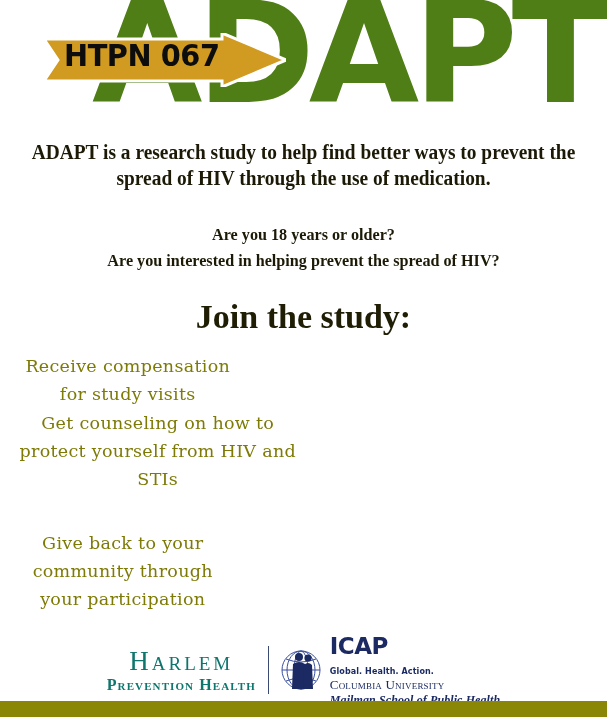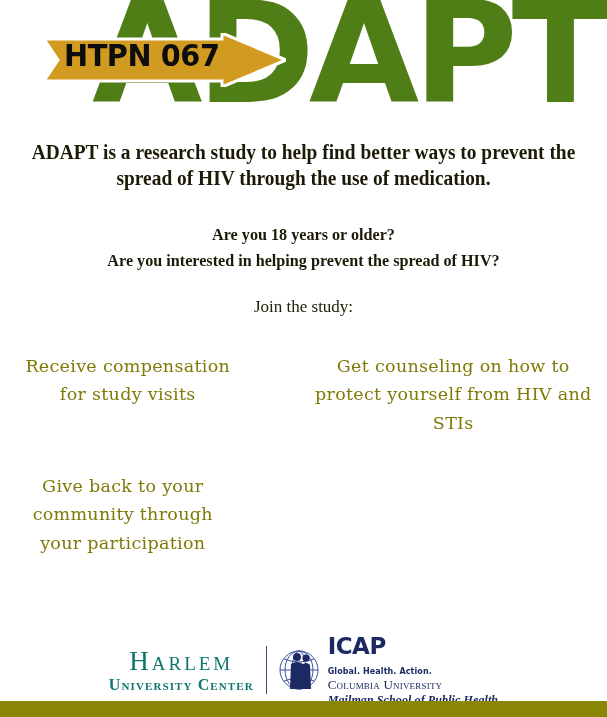--- a/index.html
+++ b/index.html
@@ -97,36 +97,37 @@
   }
 
   
   .join-title {
     position: absolute;
     left: 22px;
     top: 298px;
     width: 563px;
     text-align: center;
     font-family: "Liberation Serif", serif;
-    font-weight: normal;
-    font-size: 17px;
+    font-weight: bold;
+    font-size: 34px;
     line-height: 1.1;
     color: #201d05;
   }
 
   
   .benefits {
     position: absolute;
     left: 8px;
     top: 352px;
     width: 591px;
   }
   .benefit-row {
     display: flex;
     width: 100%;
+    flex-direction: column;
   }
   .benefit {
     width: 50%;
     box-sizing: border-box;
     font-family: "DejaVu Serif", serif;
     font-size: 17.5px;
     line-height: 1.62;
     color: #7d7a06;
     letter-spacing: 0.3px;
   }
@@ -268,21 +269,21 @@
     </div>
     <div class="benefit-row row2">
       <div class="benefit left b3">Give back to your community through your participation</div>
     </div>
   </div>
 
   <div class="footer-logos">
 
     <div class="harlem-block">
       <div class="harlem-main">Harlem</div>
-      <div class="harlem-sub">University Center</div>
+      <div class="harlem-sub">Prevention Health</div>
     </div>
 
     <div class="logo-divider"></div>
 
     <div class="icap-block">
       <svg class="icap-globe" viewBox="0 0 46 46" xmlns="http://www.w3.org/2000/svg">
         <g fill="none" stroke="#3a4f9e" stroke-width="1">
           <circle cx="22" cy="23" r="19"></circle>
           <ellipse cx="22" cy="23" rx="7" ry="19"></ellipse>
           <ellipse cx="22" cy="23" rx="14" ry="19"></ellipse>

